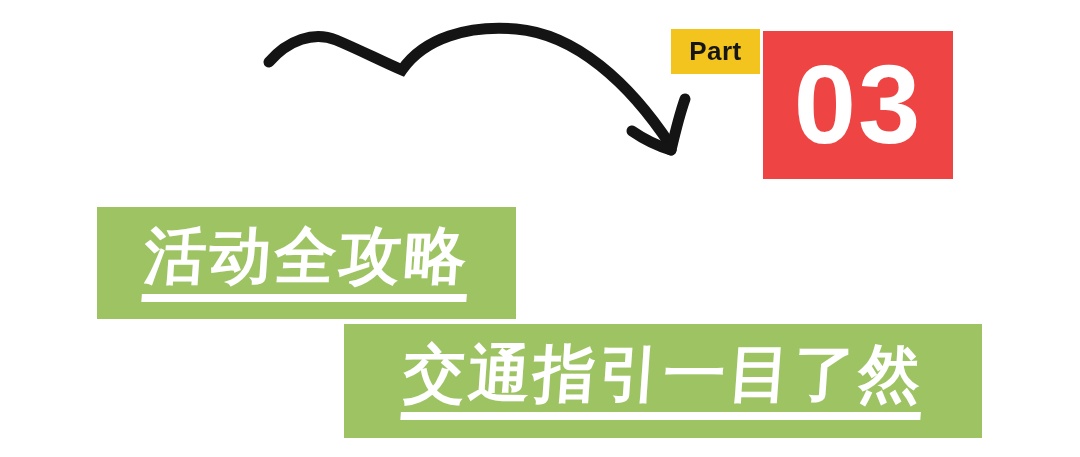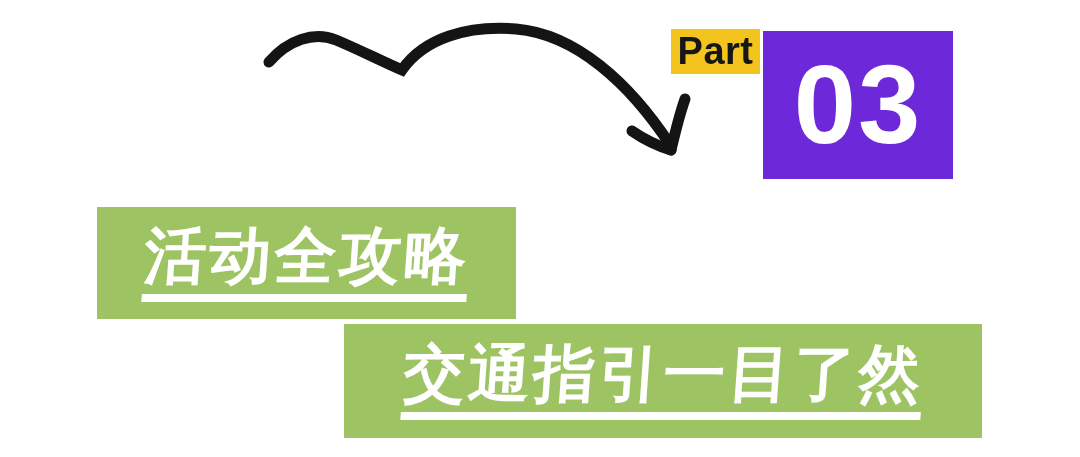--- a/index.html
+++ b/index.html
@@ -31,33 +31,33 @@
     position: absolute;
     left: 671px;
     top: 29px;
     width: 89px;
     height: 45px;
     background: #f3c41e;
     display: flex;
     align-items: center;
     justify-content: center;
     color: #161616;
-    font-size: 38px;
+    font-size: 26px;
     font-weight: bold;
     letter-spacing: 0.5px;
   }
 
   
   .part-number {
     position: absolute;
     left: 763px;
     top: 31px;
     width: 190px;
     height: 148px;
-    background: #6d28d9;
+    background: #ef4444;
     display: flex;
     align-items: center;
     justify-content: center;
     color: #ffffff;
     font-size: 112px;
     font-weight: 900;
     line-height: 1;
     letter-spacing: 2px;
   }
 

